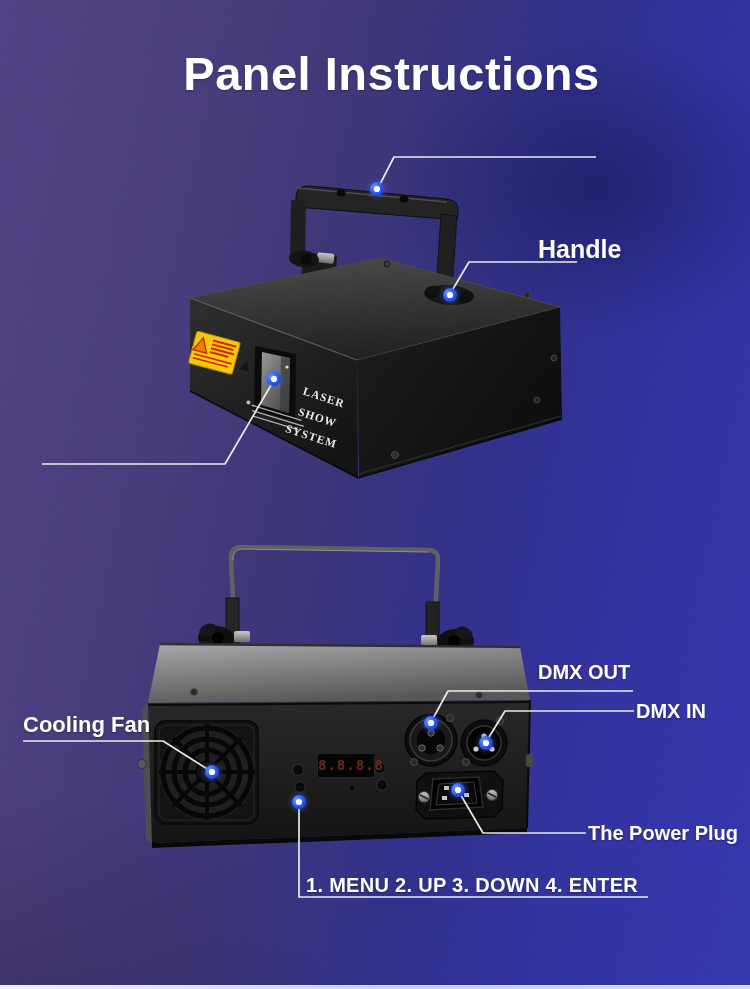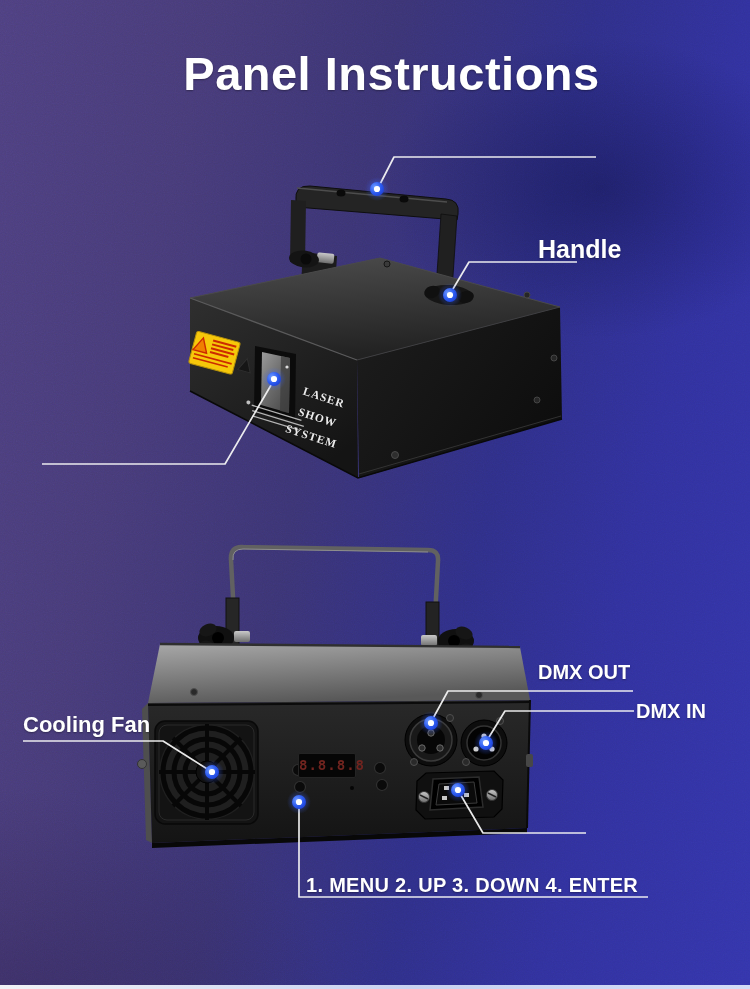--- a/index.html
+++ b/index.html
@@ -30,21 +30,21 @@
   .lbl-power{left:588px;top:822px;font-size:20px;}
   .lbl-menu{left:306px;top:865px;font-size:20px;font-weight:700;letter-spacing:.3px;margin-top:9px;}
   .brand{
     position:absolute;z-index:3;left:291px;top:376px;width:76px;
     transform:rotate(18deg);transform-origin:left top;
     font-family:"Liberation Serif",serif;font-weight:700;font-size:11.5px;
     letter-spacing:1px;color:#ececec;text-align:center;line-height:1.8;
     text-shadow:0 0 1px rgba(0,0,0,.6);
   }
   .led{
-    position:absolute;z-index:3;left:298px;top:753px;width:58px;height:25px;
+    position:absolute;z-index:3;left:317px;top:753px;width:58px;height:25px;
     background:#060606;border:1px solid #242424;border-radius:2px;box-sizing:border-box;
     color:#71241f;font-family:"DejaVu Sans Mono",monospace;font-size:14px;font-weight:700;
     text-align:right;line-height:23px;letter-spacing:1px;
   }
   .bottom-strip{
     position:absolute;z-index:5;left:0;right:0;bottom:0;height:4px;
     background:linear-gradient(90deg,#f2f2f6,#c9d2f0 55%,#d4dcf6);
   }
 </style>
 </head>
@@ -332,16 +332,17 @@
     <div>SYSTEM</div>
   </div>
 
   <div class="led">8.8.8.8</div>
 
   <div class="lbl title">Panel Instructions</div>
   <div class="lbl lbl-handle">Handle</div>
   <div class="lbl lbl-cooling">Cooling Fan</div>
   <div class="lbl lbl-dmxout">DMX OUT</div>
   <div class="lbl lbl-dmxin">DMX IN</div>
+  <div class="lbl lbl-power">The Power Plug</div>
   <div class="lbl lbl-menu">1. MENU 2. UP 3. DOWN 4. ENTER</div>
 
   <div class="bottom-strip"></div>
 </div>
 
 </body></html>

